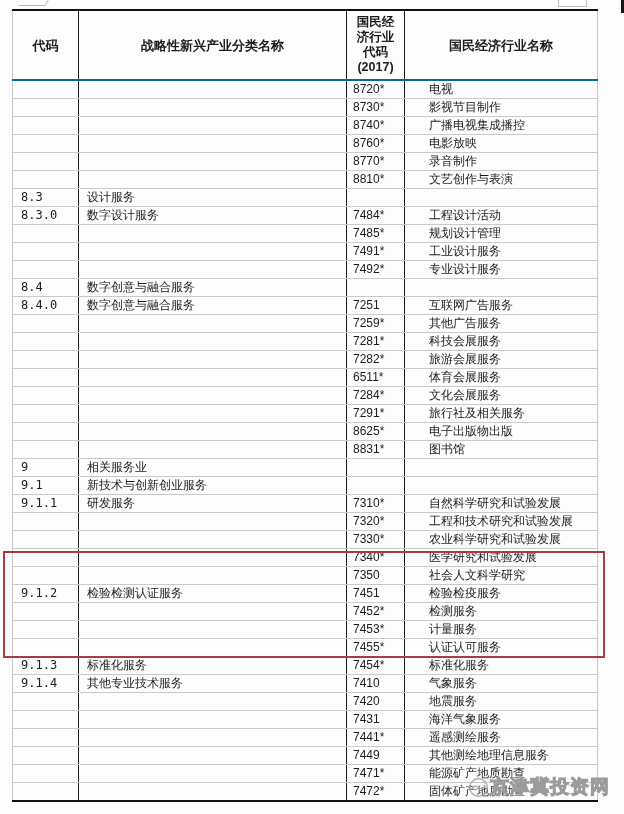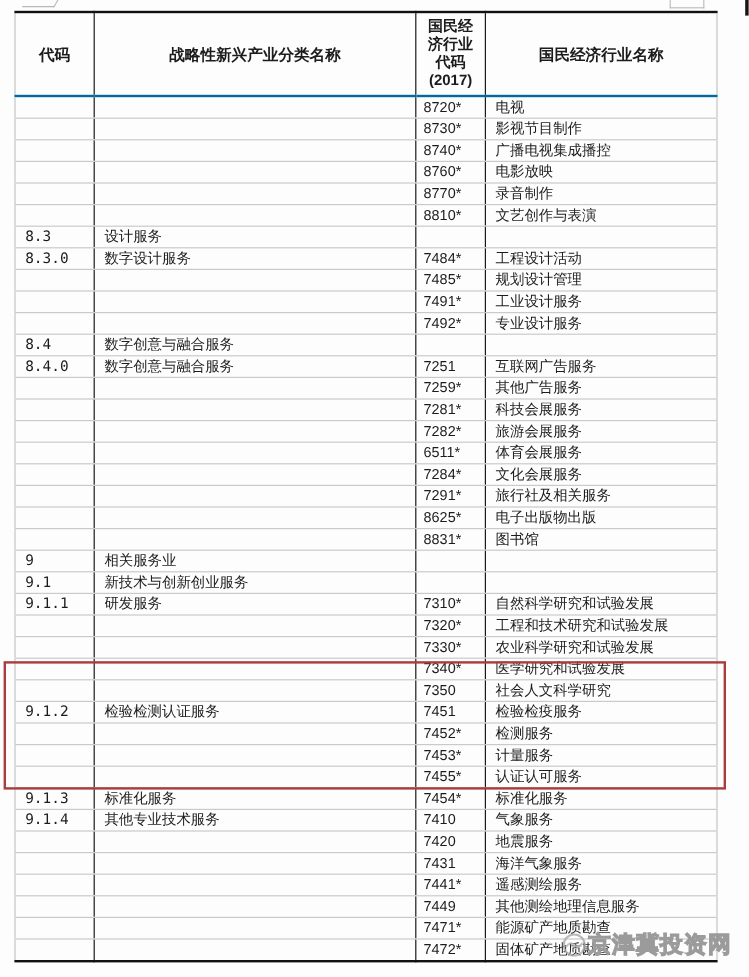--- a/index.html
+++ b/index.html
@@ -46,21 +46,21 @@
   th+th, td+td{border-left:1px solid #1a1a1a;}
   tbody td{
     height:17px;
     line-height:17px;
     border-bottom:1px solid #cacaca;
   }
   tbody tr:last-child td{border-bottom:none;}
   td.c1{padding-left:8px;font-family:"DejaVu Sans Mono","Liberation Mono",monospace;font-size:12px;}
   td.c2{padding-left:8px;}
   td.c3{padding-left:6px;font-family:Liberation Sans, sans-serif;font-size:12px;}
-  td.c4{padding-left:8px;}
+  td.c4{padding-left:24px;}
   
   .hl-box{
     position:absolute;
     left:3px;width:598px;
     border:2px solid #a93c3c;
     pointer-events:none;
     z-index:5;
   }
   
   .watermark{

